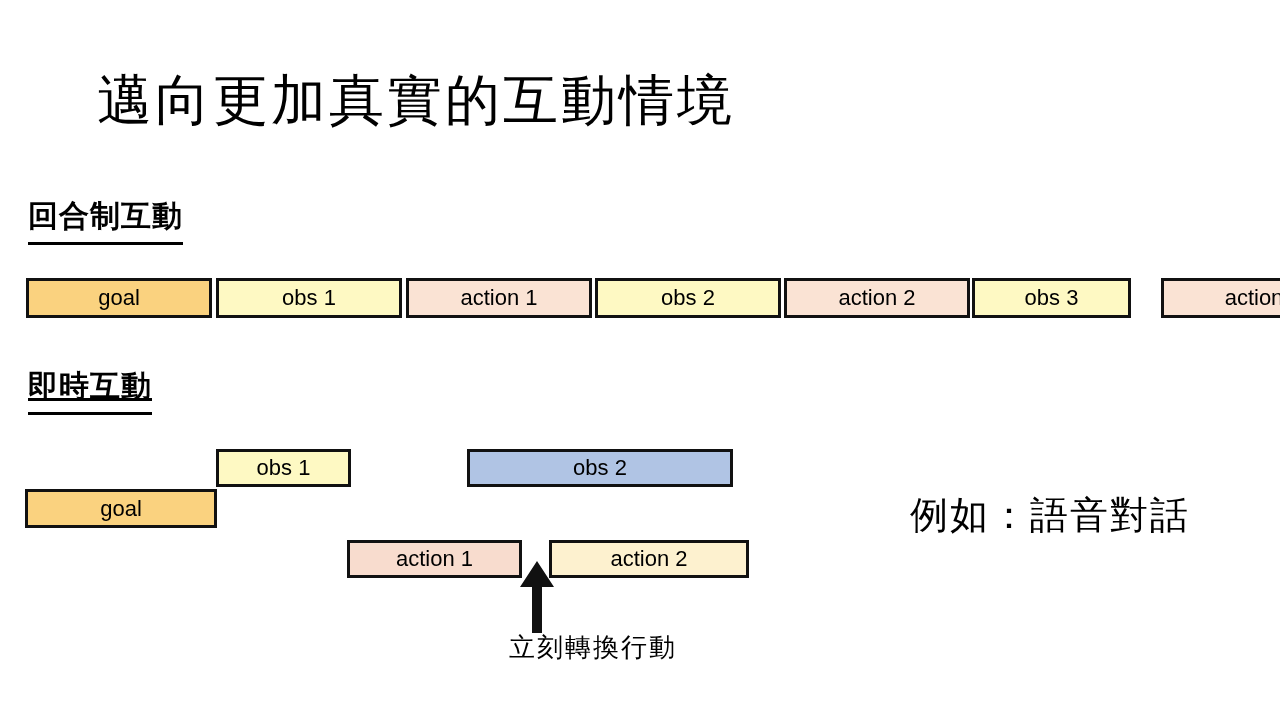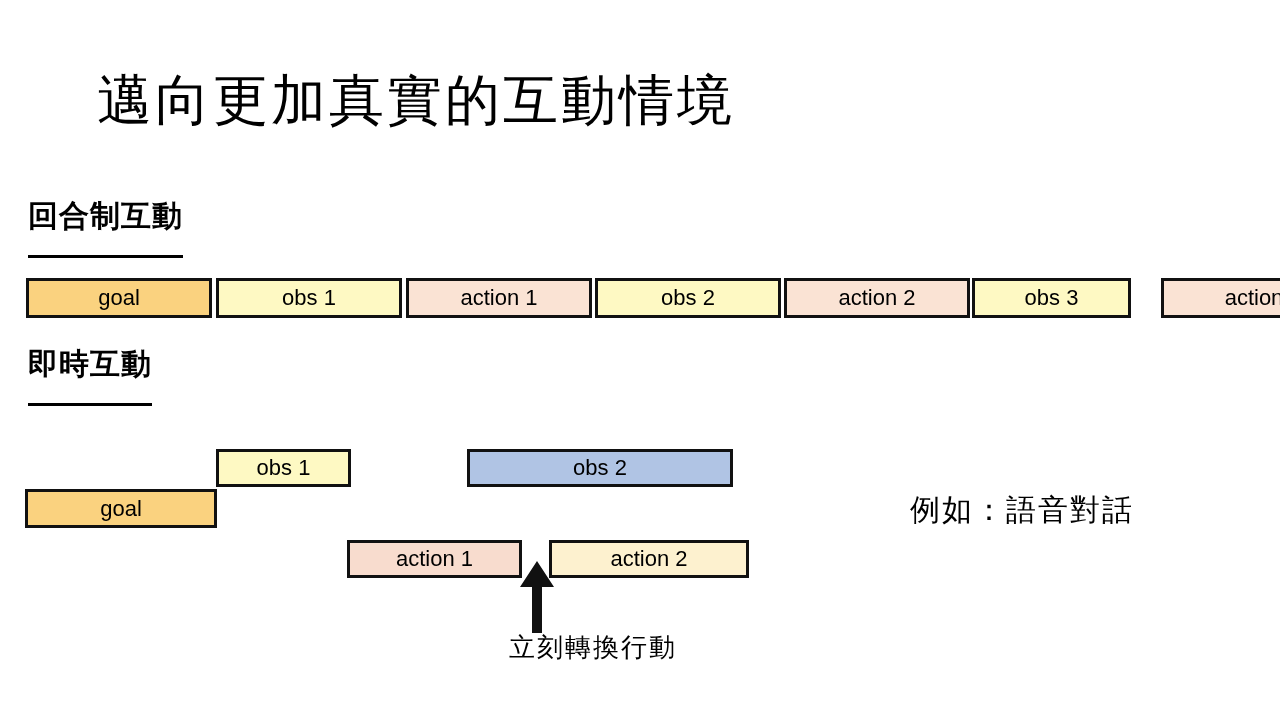--- a/index.html
+++ b/index.html
@@ -20,25 +20,25 @@
     white-space: nowrap;
     text-align: center;
   }
   .section-heading {
     position: absolute;
     left: 28px;
     font-size: 30px;
     font-weight: 700;
     letter-spacing: 1px;
     border-bottom: 3px solid #000;
-    padding-bottom: 18px;
+    padding-bottom: 5px;
     white-space: nowrap;
   }
   .heading-turnbased { top: 196px; }
-  .heading-realtime  { top: 344px; }
+  .heading-realtime  { top: 366px; text-decoration: underline; }
   .box {
     position: absolute;
     box-sizing: border-box;
     border: 3px solid #111111;
     border-radius: 0;
     display: flex;
     align-items: center;
     justify-content: center;
     font-size: 22px;
     white-space: nowrap;
@@ -60,21 +60,21 @@
     left: 395px; top: 630px;
     width: 282px;
     text-align: right;
     font-size: 26px;
     letter-spacing: 2px;
     white-space: nowrap;
   }
   .example-text {
     position: absolute;
     left: 910px; top: 490px;
-    font-size: 30px;
+    font-size: 38px;
     letter-spacing: 2px;
     white-space: nowrap;
   }
 </style>
 </head>
 <body>
 
 <div class="slide-title">邁向更加真實的互動情境</div>
 
 <div class="section-heading heading-turnbased">回合制互動</div>

